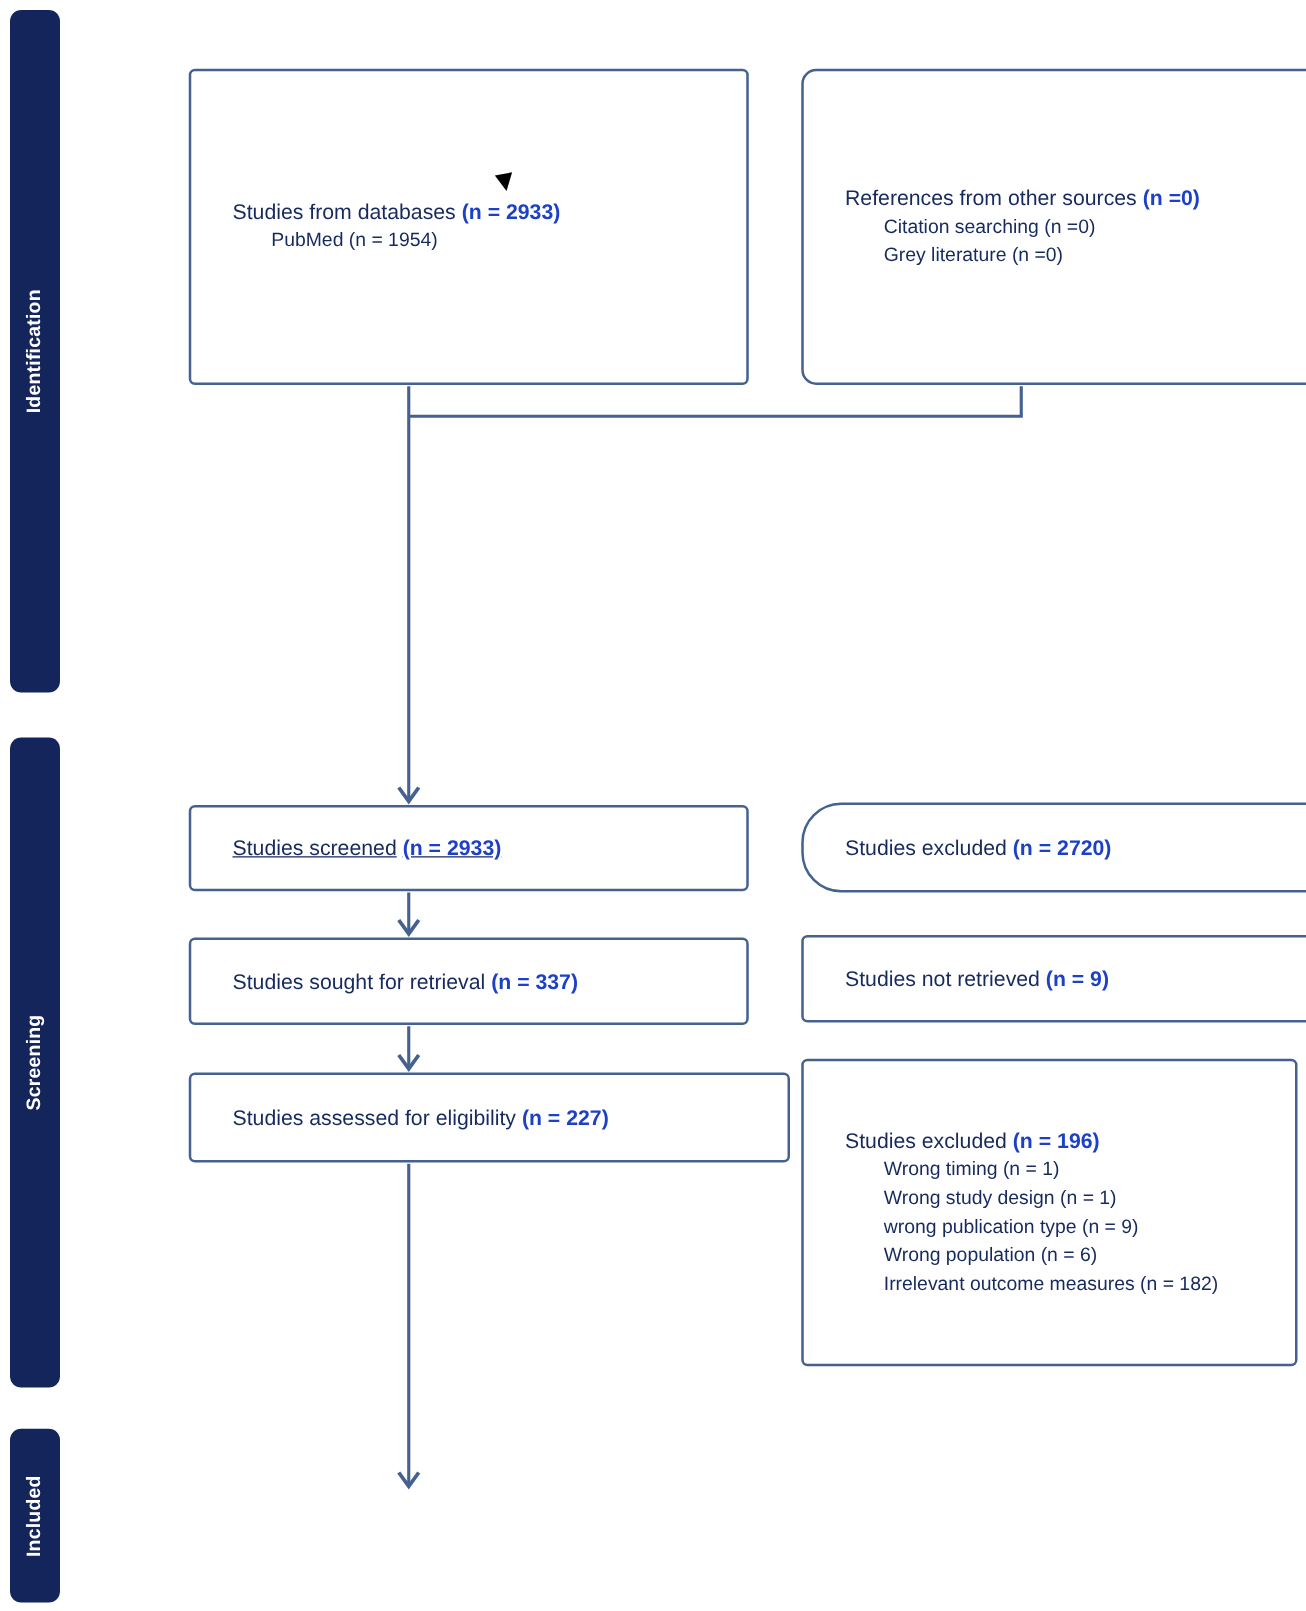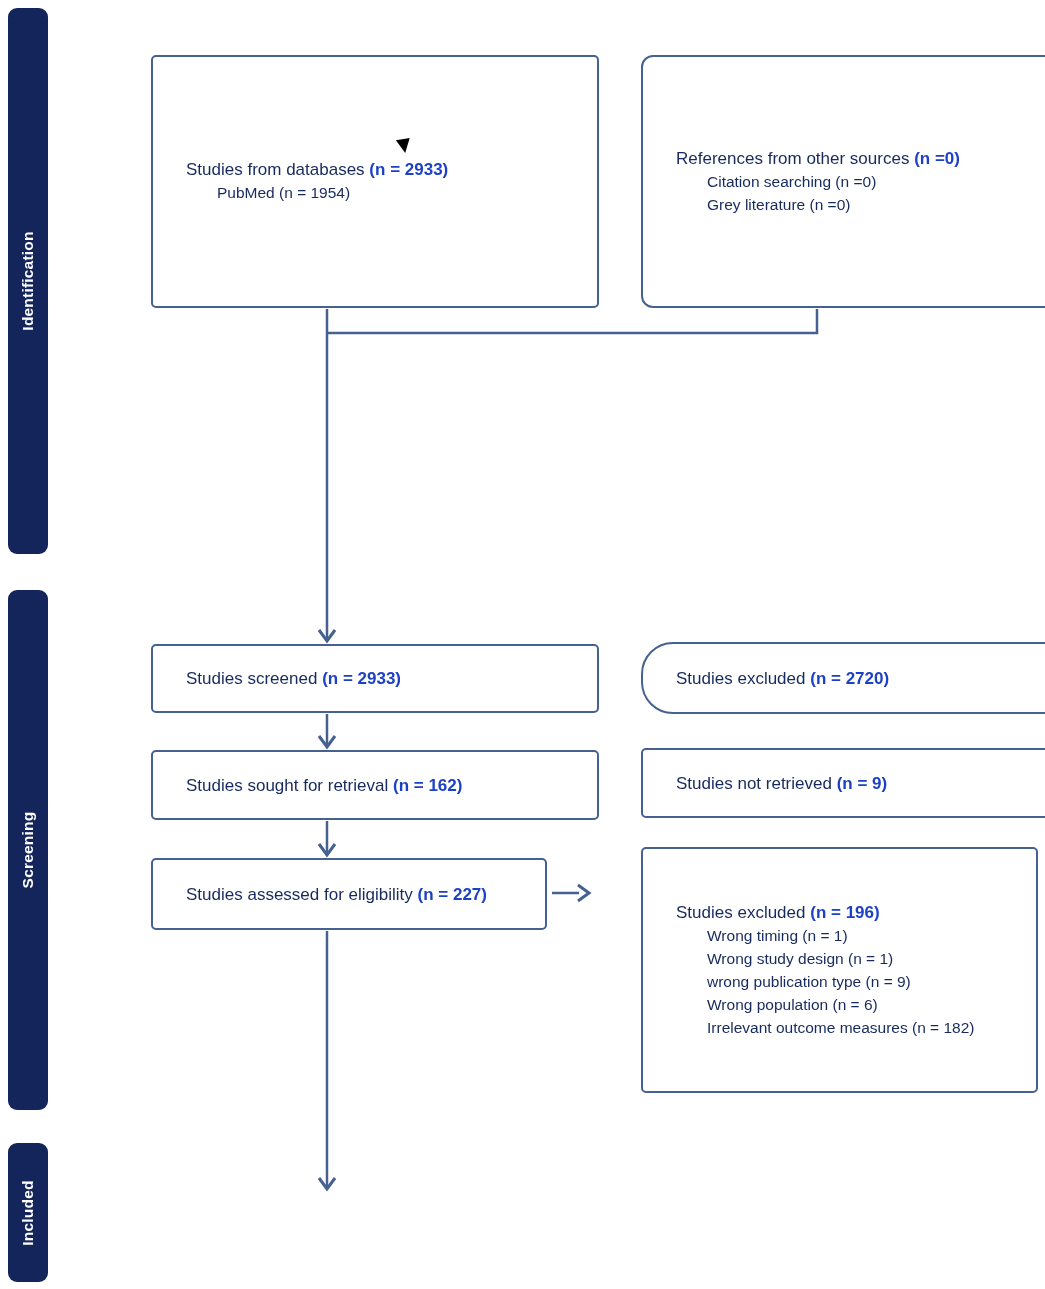--- a/index.html
+++ b/index.html
@@ -67,25 +67,25 @@
     margin-left: 31px;
     font-size: 15.5px;
     line-height: 22.5px;
     white-space: nowrap;
   }
   .box-tall .sub { line-height: 23px; }
   .box-tall .title { margin-bottom: 1px; }
 
   #box-databases     { left: 103px; top: 55px;   width: 448px; height: 253px; }
   #box-othersources  { left: 593px; top: 55px;   width: 447px; height: 253px; border-radius: 12px; }
-  #box-screened      { left: 103px; top: 644px;  width: 448px; height: 69px;  }
+  #box-screened      { left: 103px; top: 644px;  width: 448px; height: 69px; text-decoration: underline;  }
   #box-excluded1     { left: 593px; top: 642px;  width: 447px; height: 72px; border-radius: 32px;  }
   #box-sought        { left: 103px; top: 750px;  width: 448px; height: 70px;  }
   #box-notretrieved  { left: 593px; top: 748px;  width: 447px; height: 70px;  }
-  #box-assessed      { left: 103px; top: 858px;  width: 396px; height: 72px;  }
+  #box-assessed      { left: 103px; top: 858px;  width: 481px; height: 72px;  }
   #box-excluded2     { left: 593px; top: 847px;  width: 397px; height: 246px; }
   #box-included      { left: 103px; top: 1192px; width: 448px; height: 73px;  }
 
   .cursor-triangle {
     position: absolute;
     left: 397px;
     top: 139px;
     width: 0;
     height: 0;
     border-left: 7px solid transparent;
@@ -148,21 +148,21 @@
 
   <div class="box" id="box-screened">
     <div class="title"><span>Studies screened</span><span class="em">(n = 2933)</span></div>
   </div>
 
   <div class="box" id="box-excluded1">
     <div class="title"><span>Studies excluded</span><span class="em">(n = 2720)</span></div>
   </div>
 
   <div class="box" id="box-sought">
-    <div class="title"><span>Studies sought for retrieval</span><span class="em">(n = 162)</span></div>
+    <div class="title"><span>Studies sought for retrieval</span><span class="em">(n = 337)</span></div>
   </div>
 
   <div class="box" id="box-notretrieved">
     <div class="title"><span>Studies not retrieved</span><span class="em">(n = 9)</span></div>
   </div>
 
   <div class="box" id="box-assessed">
     <div class="title"><span>Studies assessed for eligibility</span><span class="em">(n = 227)</span></div>
   </div>
 

